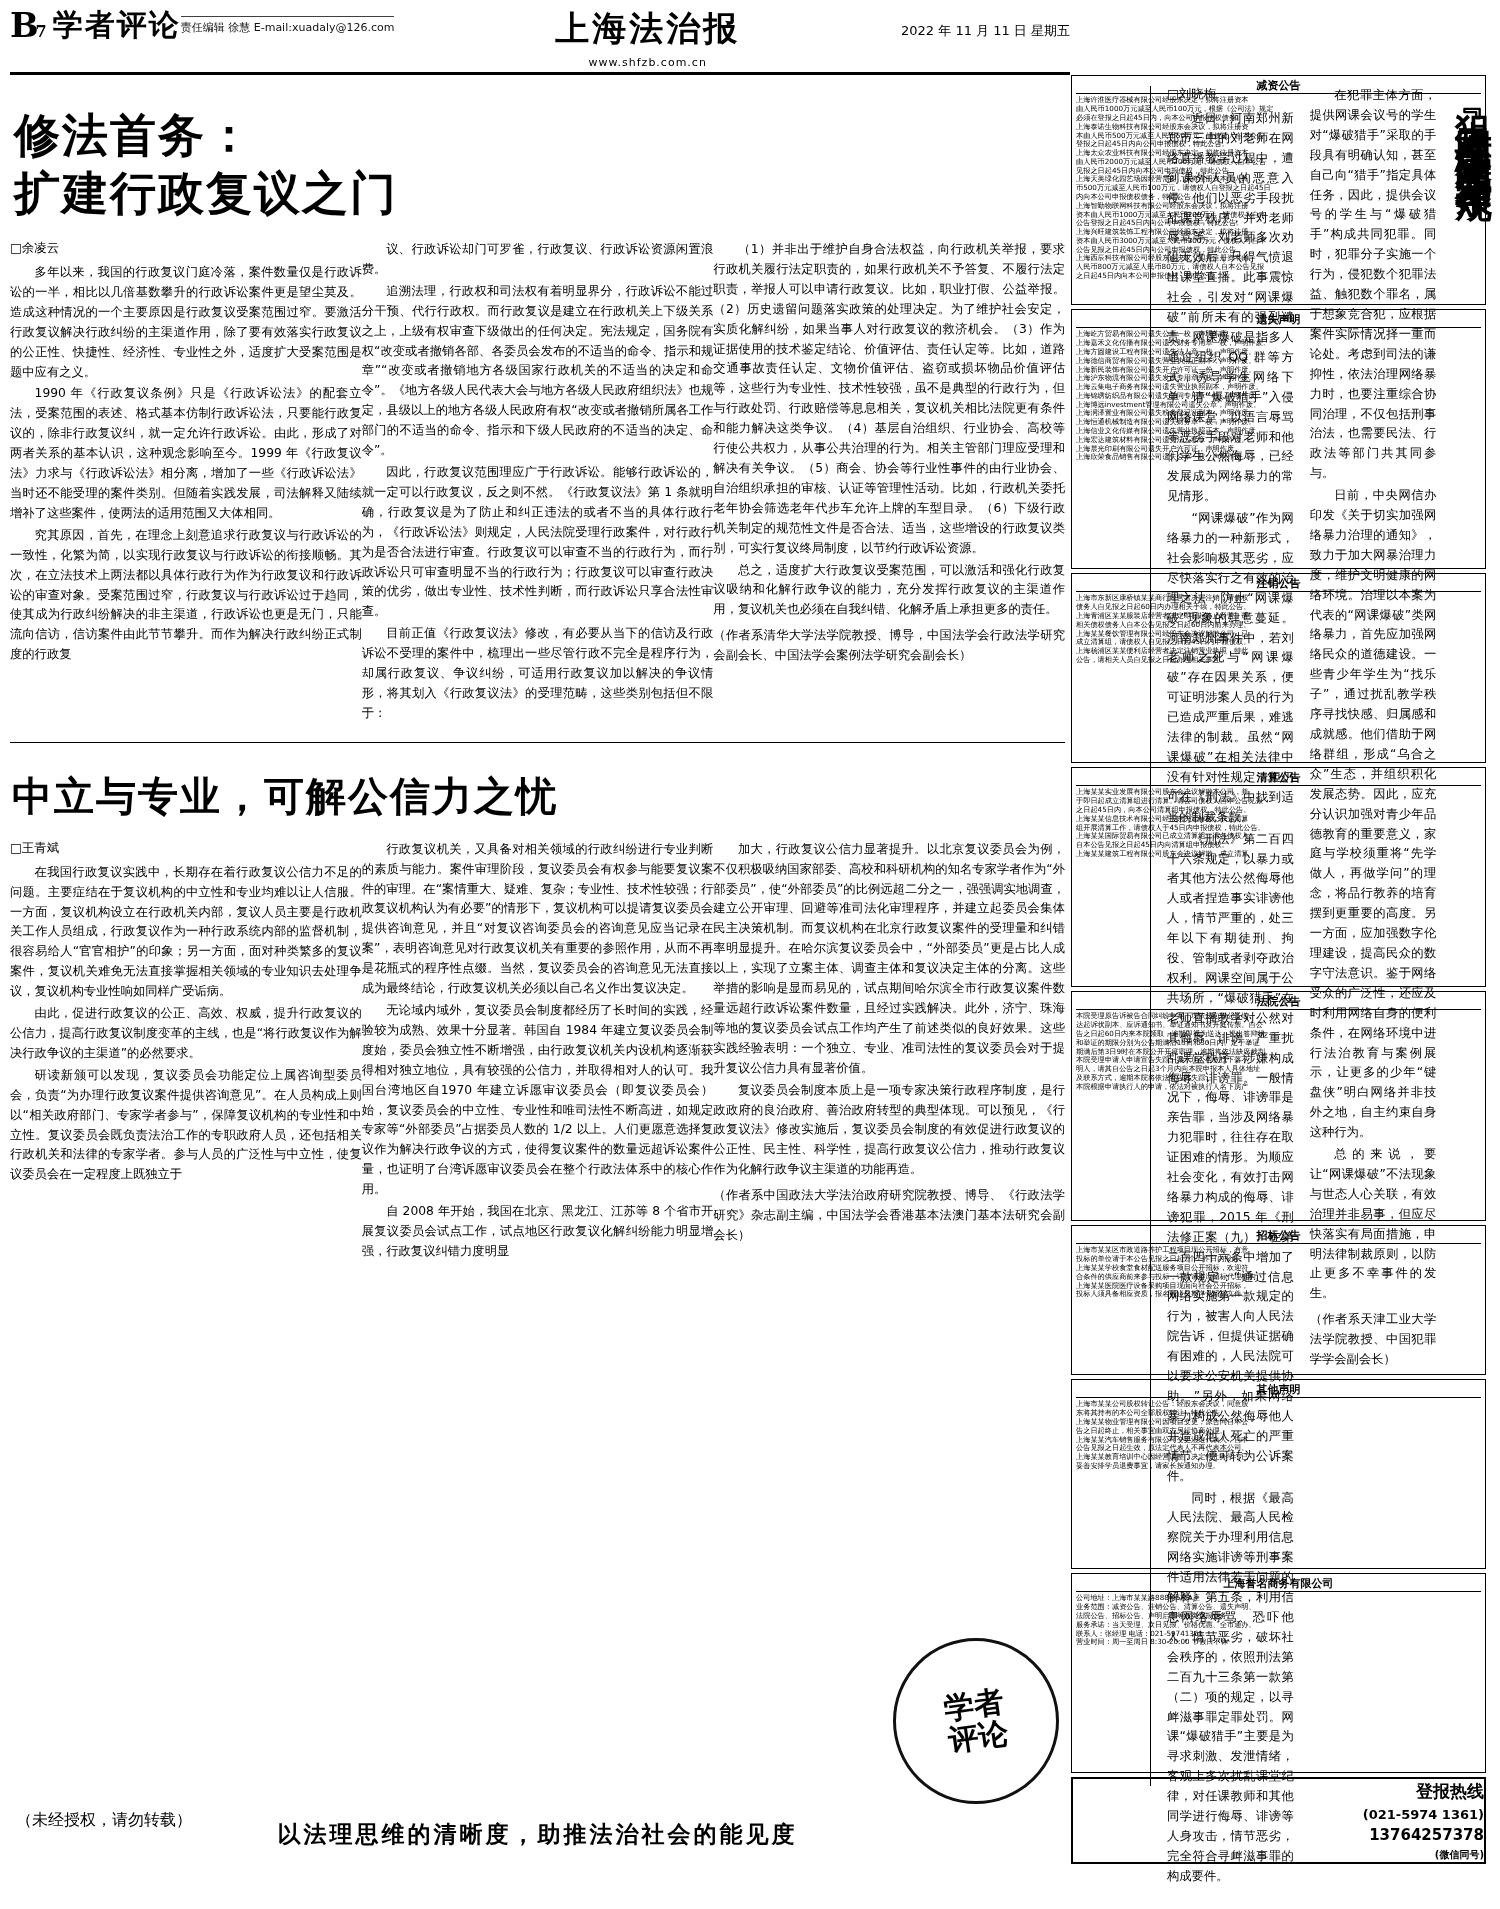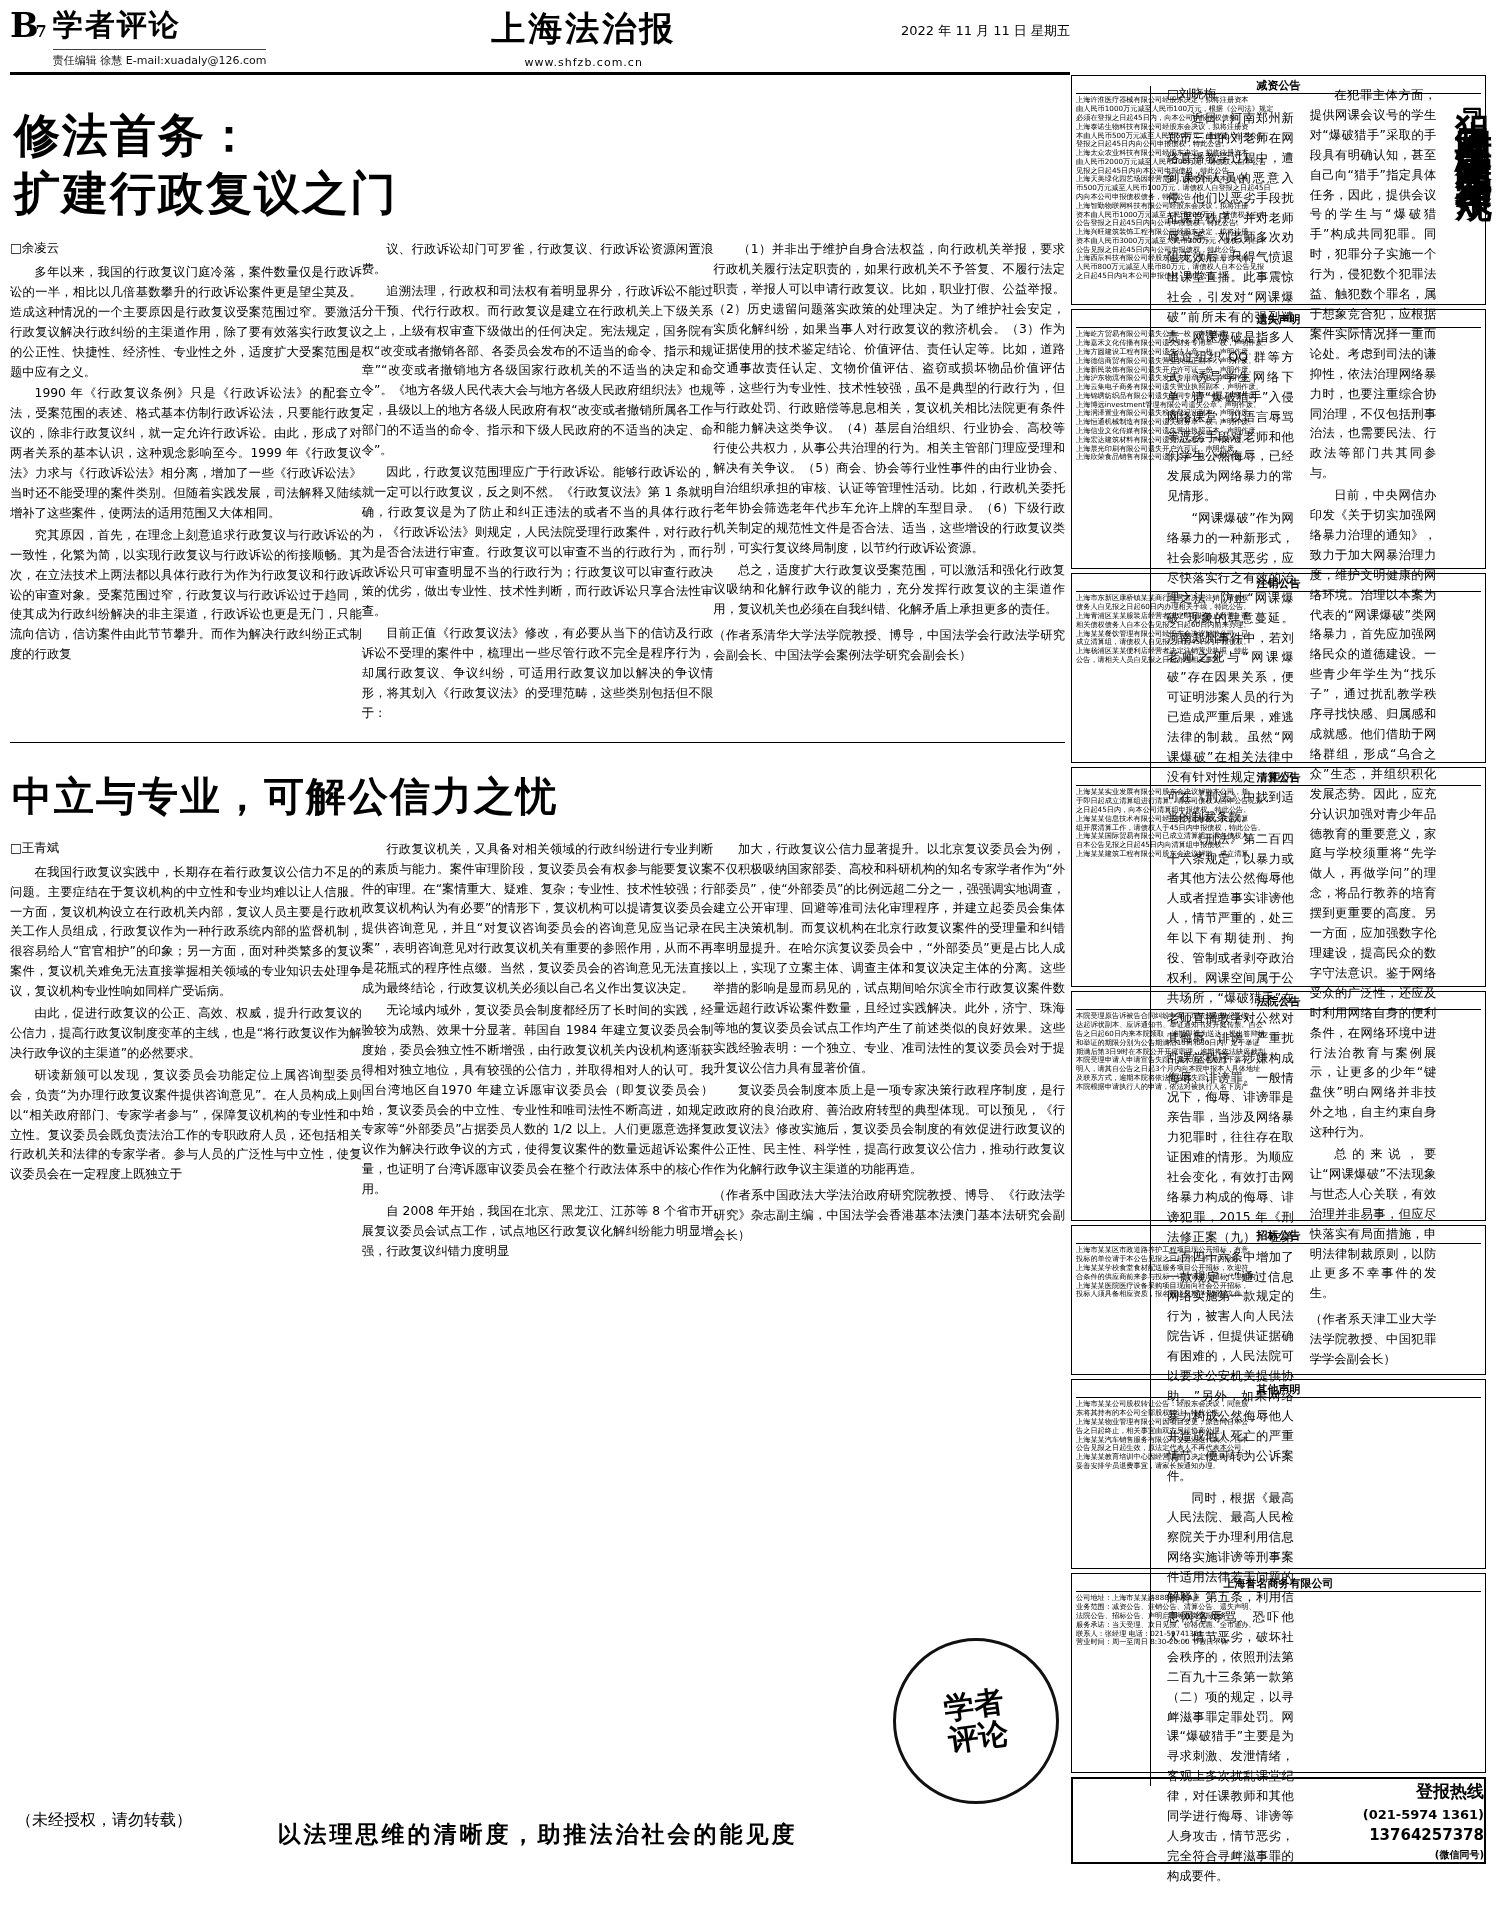--- a/index.html
+++ b/index.html
@@ -19,21 +19,21 @@
     border-bottom:3px solid #000;padding-bottom:6px;height:58px;
     width:1060px;
   }
   .mh-left{display:flex;align-items:flex-start;gap:10px;}
   .bpage{
     font-family:"DejaVu Serif","Liberation Serif",serif;
     font-size:34px;font-weight:bold;line-height:1;position:relative;
     padding-right:4px;
   }
   .bpage .sub{font-size:16px;position:absolute;bottom:2px;right:-4px;}
-  .mh-title-wrap{display:flex;flex-direction:column;}
+  .mh-title-wrap{display:flex;flex-direction:row;}
   .mh-title{font-size:30px;font-weight:bold;letter-spacing:2px;line-height:1.1;}
   .mh-editor{font-size:11px;margin-top:8px;color:#111;border-top:1px solid #404040;padding-top:3px;}
   .mh-center{text-align:center;margin-top:-2px;}
   .paper-name{
     font-family:"DejaVu Serif","Liberation Serif",serif;
     font-size:34px;font-weight:bold;letter-spacing:3px;
   }
   .paper-url{font-size:11px;letter-spacing:1px;margin-top:4px;}
   .mh-right{font-size:13px;margin-top:14px;}
 

